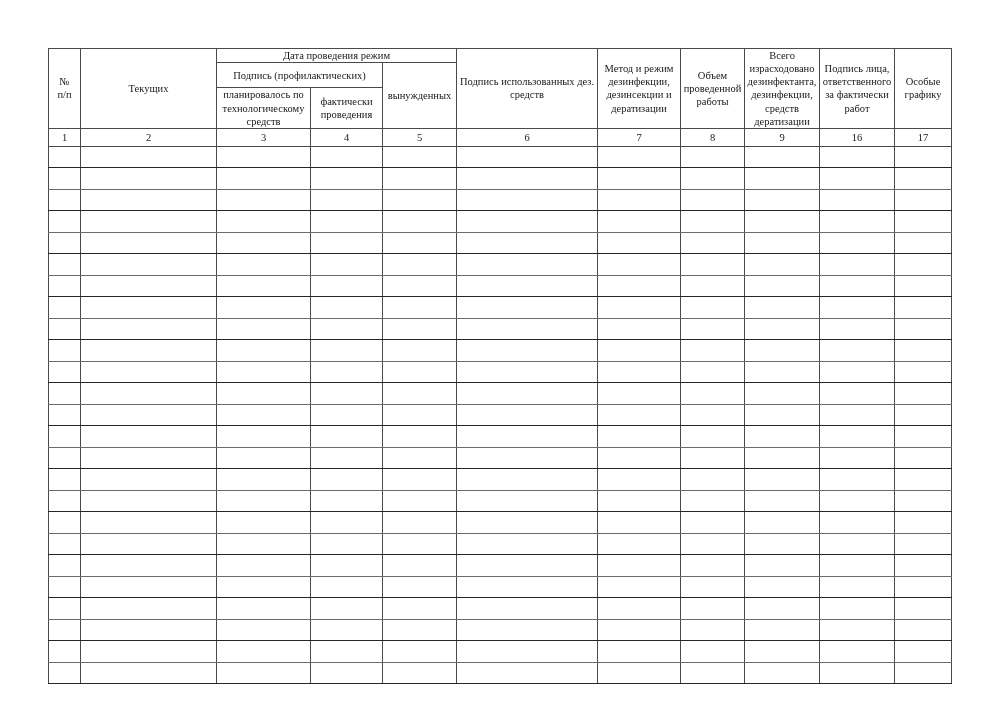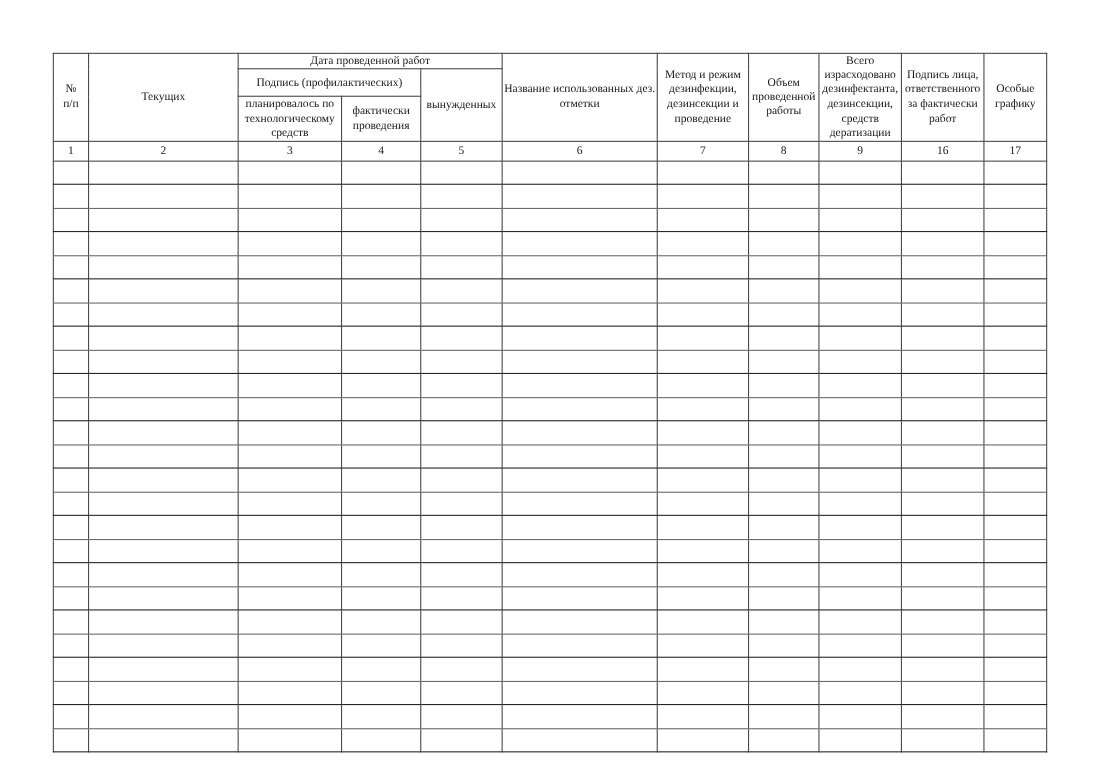--- a/index.html
+++ b/index.html
@@ -107,25 +107,25 @@
         <col class="col-11">
     </colgroup>
 
     <thead>
       <tr>
         <td class="hdr-cell" rowspan="3">
           <div>№</div>
           <div>п/п</div>
         </td>
         <td class="hdr-cell" rowspan="3">Текущих</td>
-        <td class="hdr-group" colspan="3">Дата проведенной работ</td>
-        <td class="hdr-cell" rowspan="3">Название использованных дез. отметки</td>
-        <td class="hdr-cell hdr-bold" rowspan="3">Метод и режим дезинфекции, дезинсекции и проведение</td>
+        <td class="hdr-group" colspan="3">Дата проведения режим</td>
+        <td class="hdr-cell" rowspan="3">Подпись использованных дез. средств</td>
+        <td class="hdr-cell hdr-bold" rowspan="3">Метод и режим дезинфекции, дезинсекции и дератизации</td>
         <td class="hdr-cell hdr-bold" rowspan="3">Объем проведенной работы</td>
-        <td class="hdr-cell hdr-bold" rowspan="3">Всего израсходовано дезинфектанта, дезинсекции, средств дератизации</td>
+        <td class="hdr-cell hdr-bold" rowspan="3">Всего израсходовано дезинфектанта, дезинфекции, средств дератизации</td>
         <td class="hdr-cell hdr-bold" rowspan="3">Подпись лица, ответственного за фактически работ</td>
         <td class="hdr-cell" rowspan="3">Особые графику</td>
       </tr>
       <tr>
         <td class="hdr-group" colspan="2">Подпись (профилактических)</td>
         <td class="hdr-cell hdr-bold" rowspan="2">вынужденных</td>
       </tr>
       <tr>
         <td class="hdr-cell hdr-bold">планировалось по технологическому средств</td>
         <td class="hdr-cell hdr-bold">фактически проведения</td>

